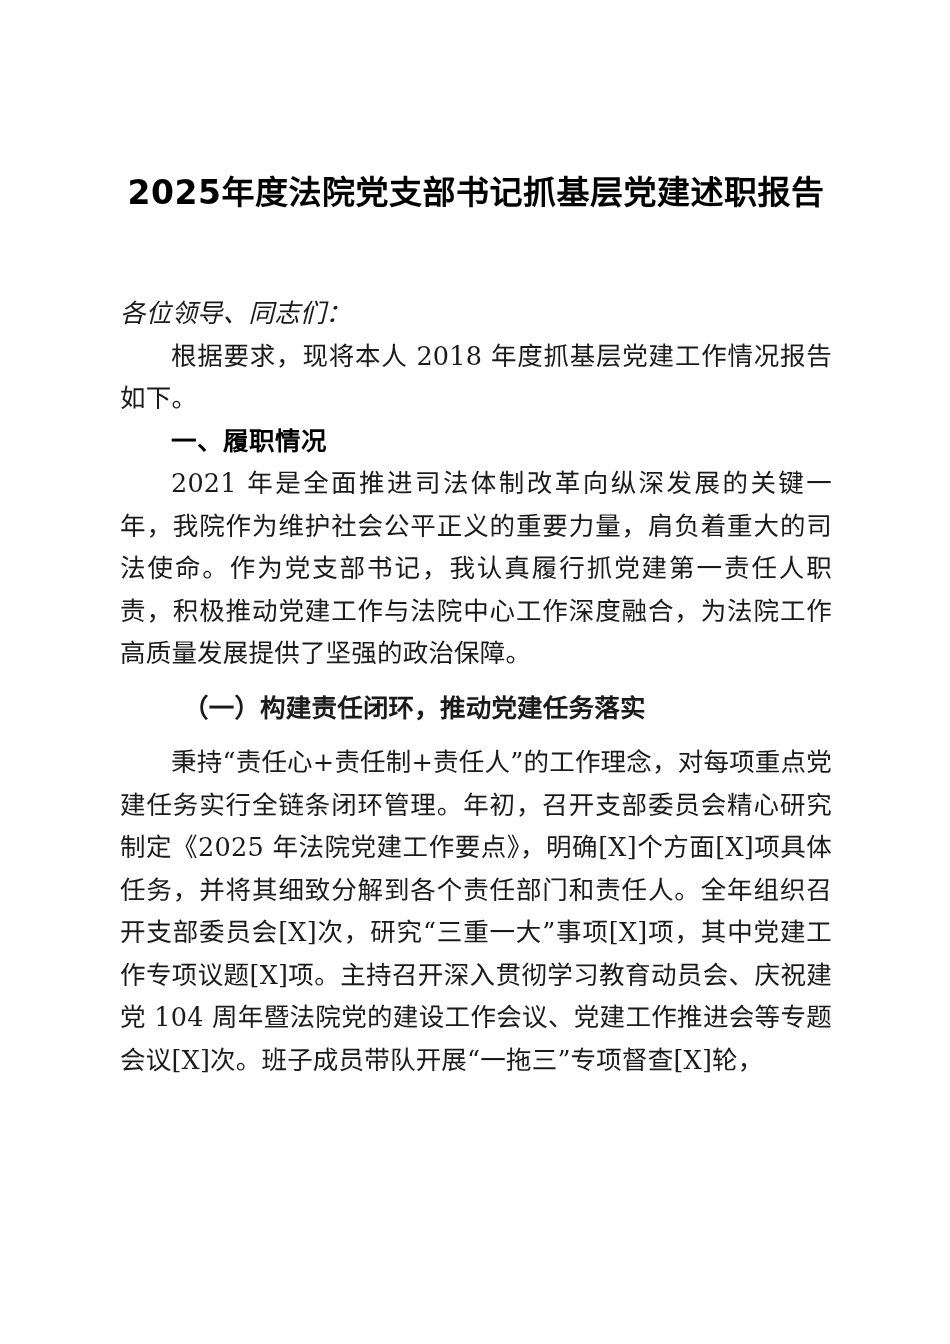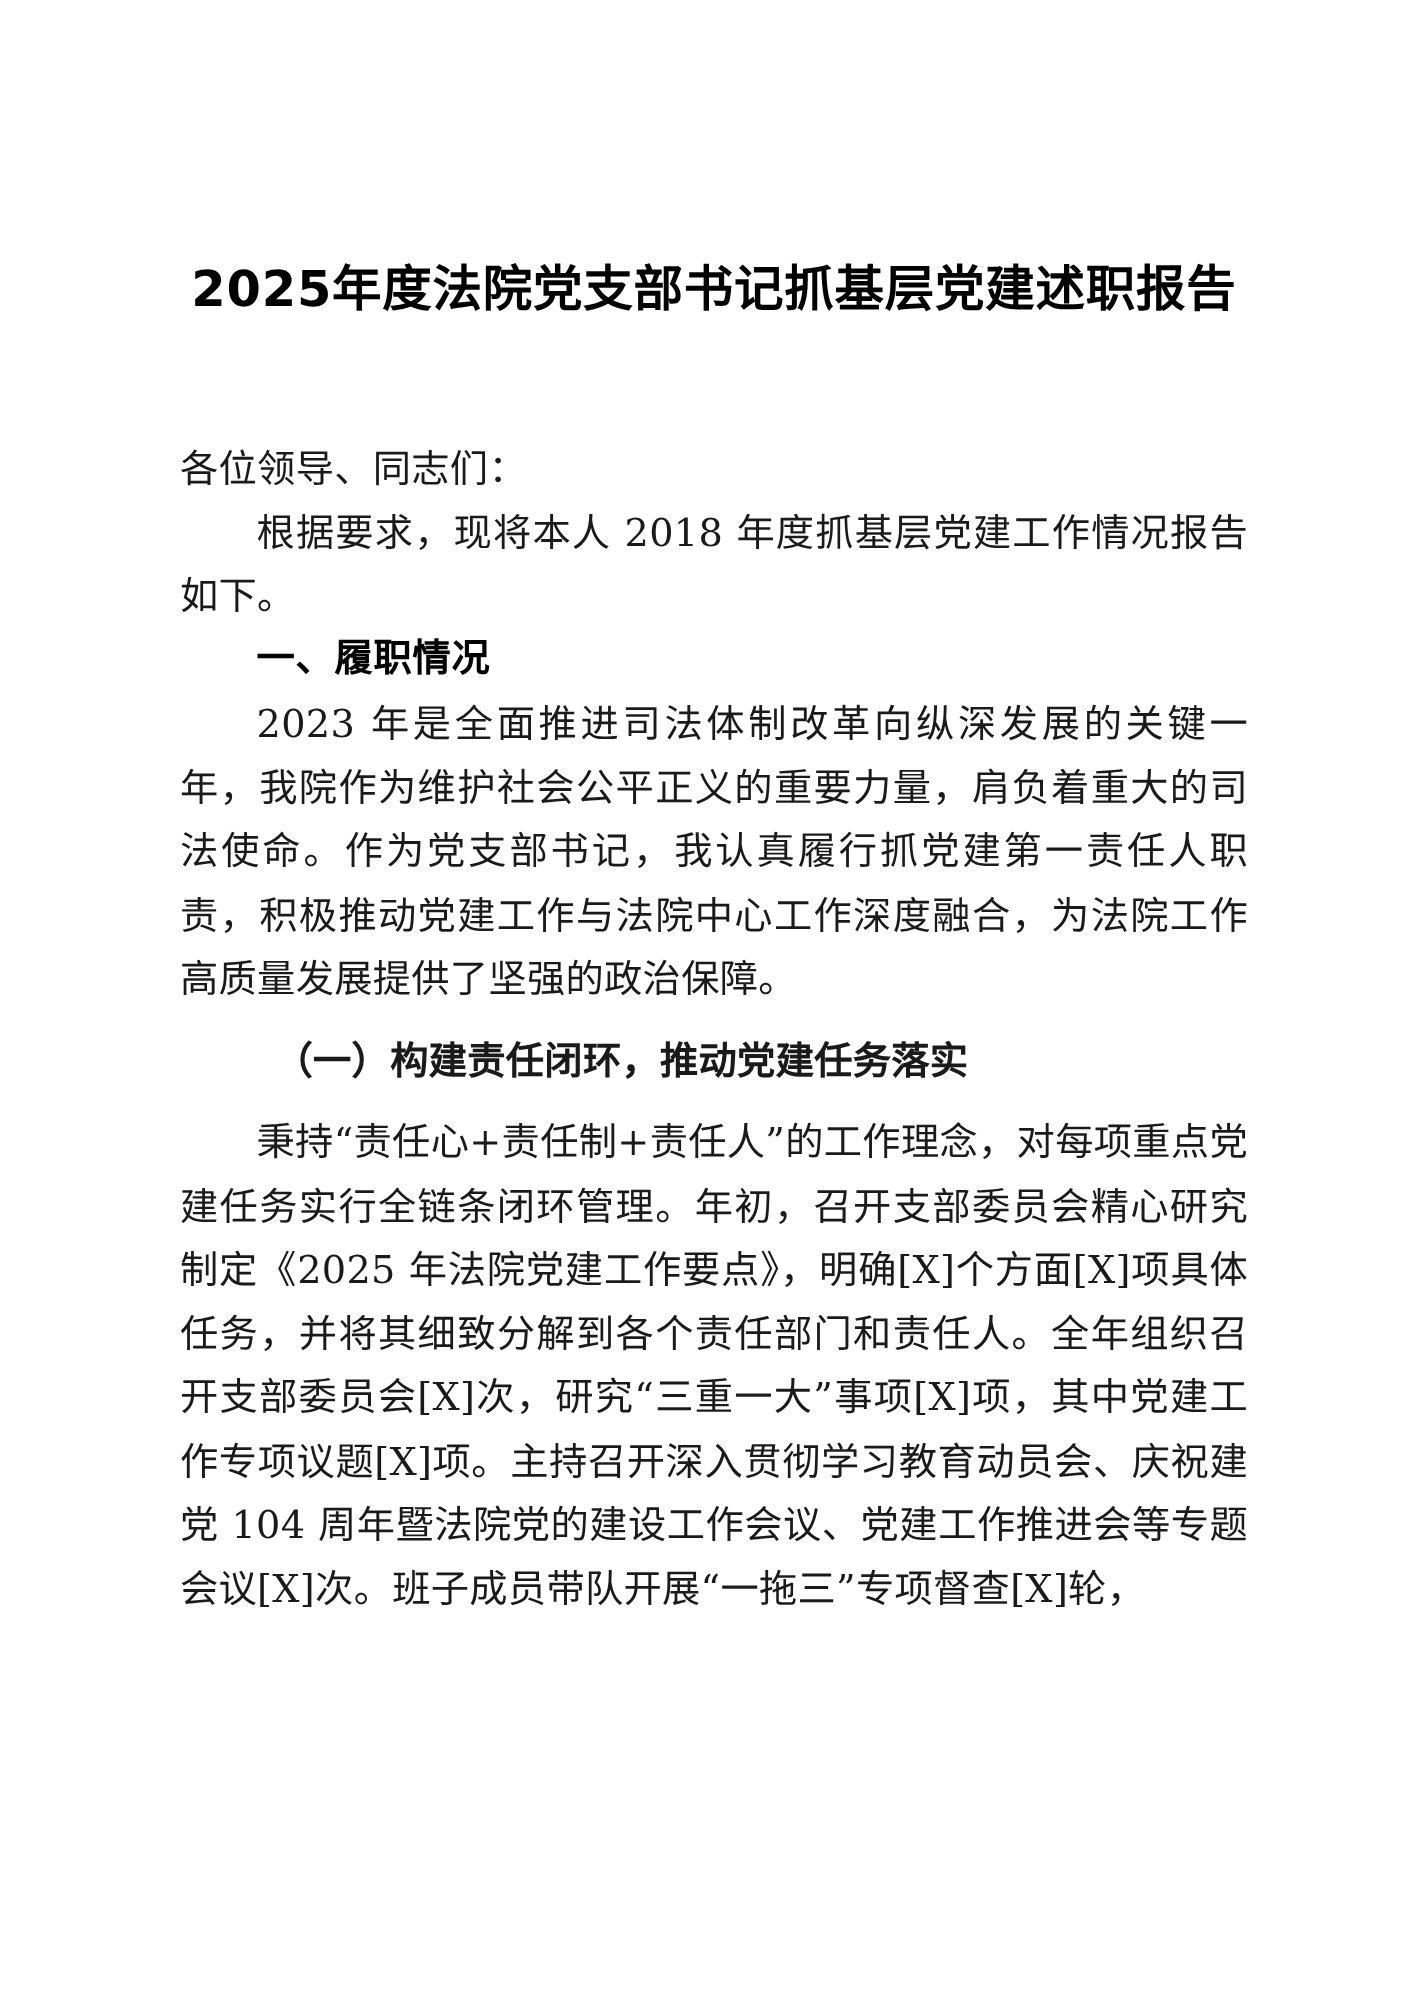--- a/index.html
+++ b/index.html
@@ -56,25 +56,26 @@
     letter-spacing: 0.2px;
     word-break: break-all;
   }
 
   .para.indent {
     text-indent: 2em;
   }
 
   .para.no-indent {
     text-indent: 0;
+    font-style: italic;
   }
 
   
   .section-heading {
-    font-family: Liberation Mono, monospace;
+    font-family: Liberation Sans, sans-serif;
     font-weight: 700;
     font-size: 25.5px;
     line-height: 42.5px;
     color: #000000;
     margin: 0;
     text-indent: 2em;
     letter-spacing: 0.5px;
   }
 
   .subsection-heading {
@@ -96,21 +97,21 @@
     <h1 class="doc-title">2025年度法院党支部书记抓基层党建述职报告</h1>
 
     <div class="body-block">
 
       <p class="para no-indent">各位领导、同志们：</p>
 
       <p class="para indent">根据要求，现将本人 2018 年度抓基层党建工作情况报告如下。</p>
 
       <h2 class="section-heading">一、履职情况</h2>
 
-      <p class="para indent">2023 年是全面推进司法体制改革向纵深发展的关键一年，我院作为维护社会公平正义的重要力量，肩负着重大的司法使命。作为党支部书记，我认真履行抓党建第一责任人职责，积极推动党建工作与法院中心工作深度融合，为法院工作高质量发展提供了坚强的政治保障。</p>
+      <p class="para indent">2021 年是全面推进司法体制改革向纵深发展的关键一年，我院作为维护社会公平正义的重要力量，肩负着重大的司法使命。作为党支部书记，我认真履行抓党建第一责任人职责，积极推动党建工作与法院中心工作深度融合，为法院工作高质量发展提供了坚强的政治保障。</p>
 
       <h3 class="subsection-heading">（一）构建责任闭环，推动党建任务落实</h3>
 
       <p class="para indent">秉持“责任心+责任制+责任人”的工作理念，对每项重点党建任务实行全链条闭环管理。年初，召开支部委员会精心研究制定《2025 年法院党建工作要点》，明确[X]个方面[X]项具体任务，并将其细致分解到各个责任部门和责任人。全年组织召开支部委员会[X]次，研究“三重一大”事项[X]项，其中党建工作专项议题[X]项。主持召开深入贯彻学习教育动员会、庆祝建党 104 周年暨法院党的建设工作会议、党建工作推进会等专题会议[X]次。班子成员带队开展“一拖三”专项督查[X]轮，</p>
 
     </div>
   </div>
 </div>
 
 </body></html>

